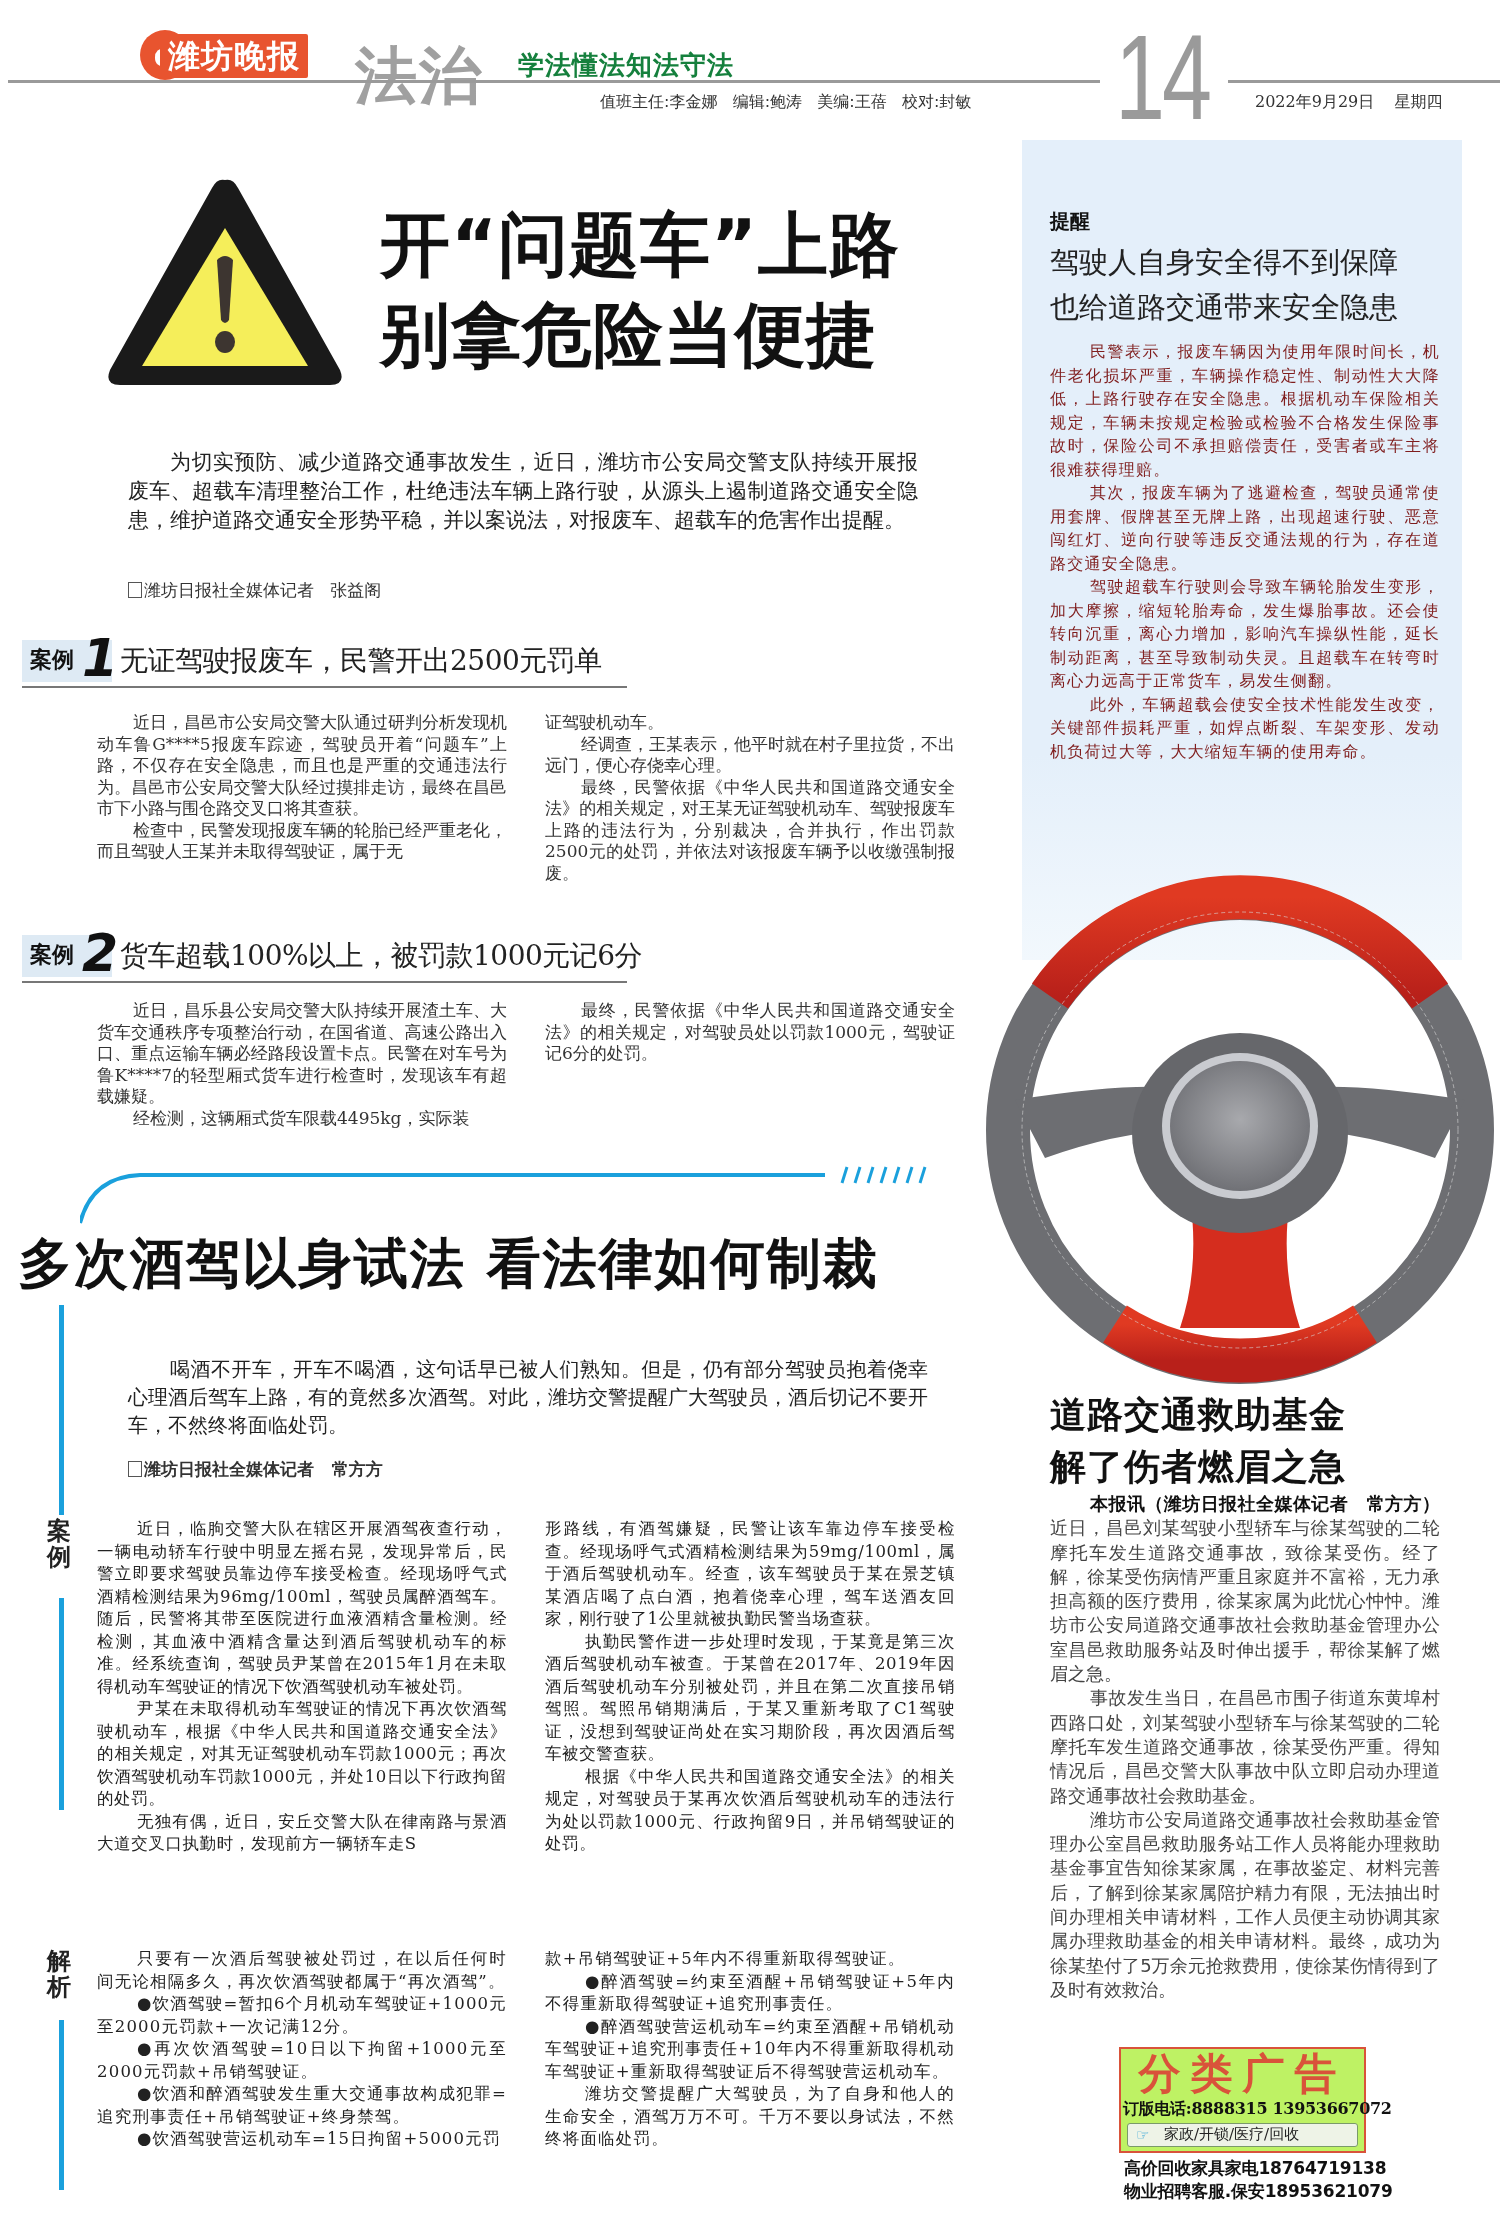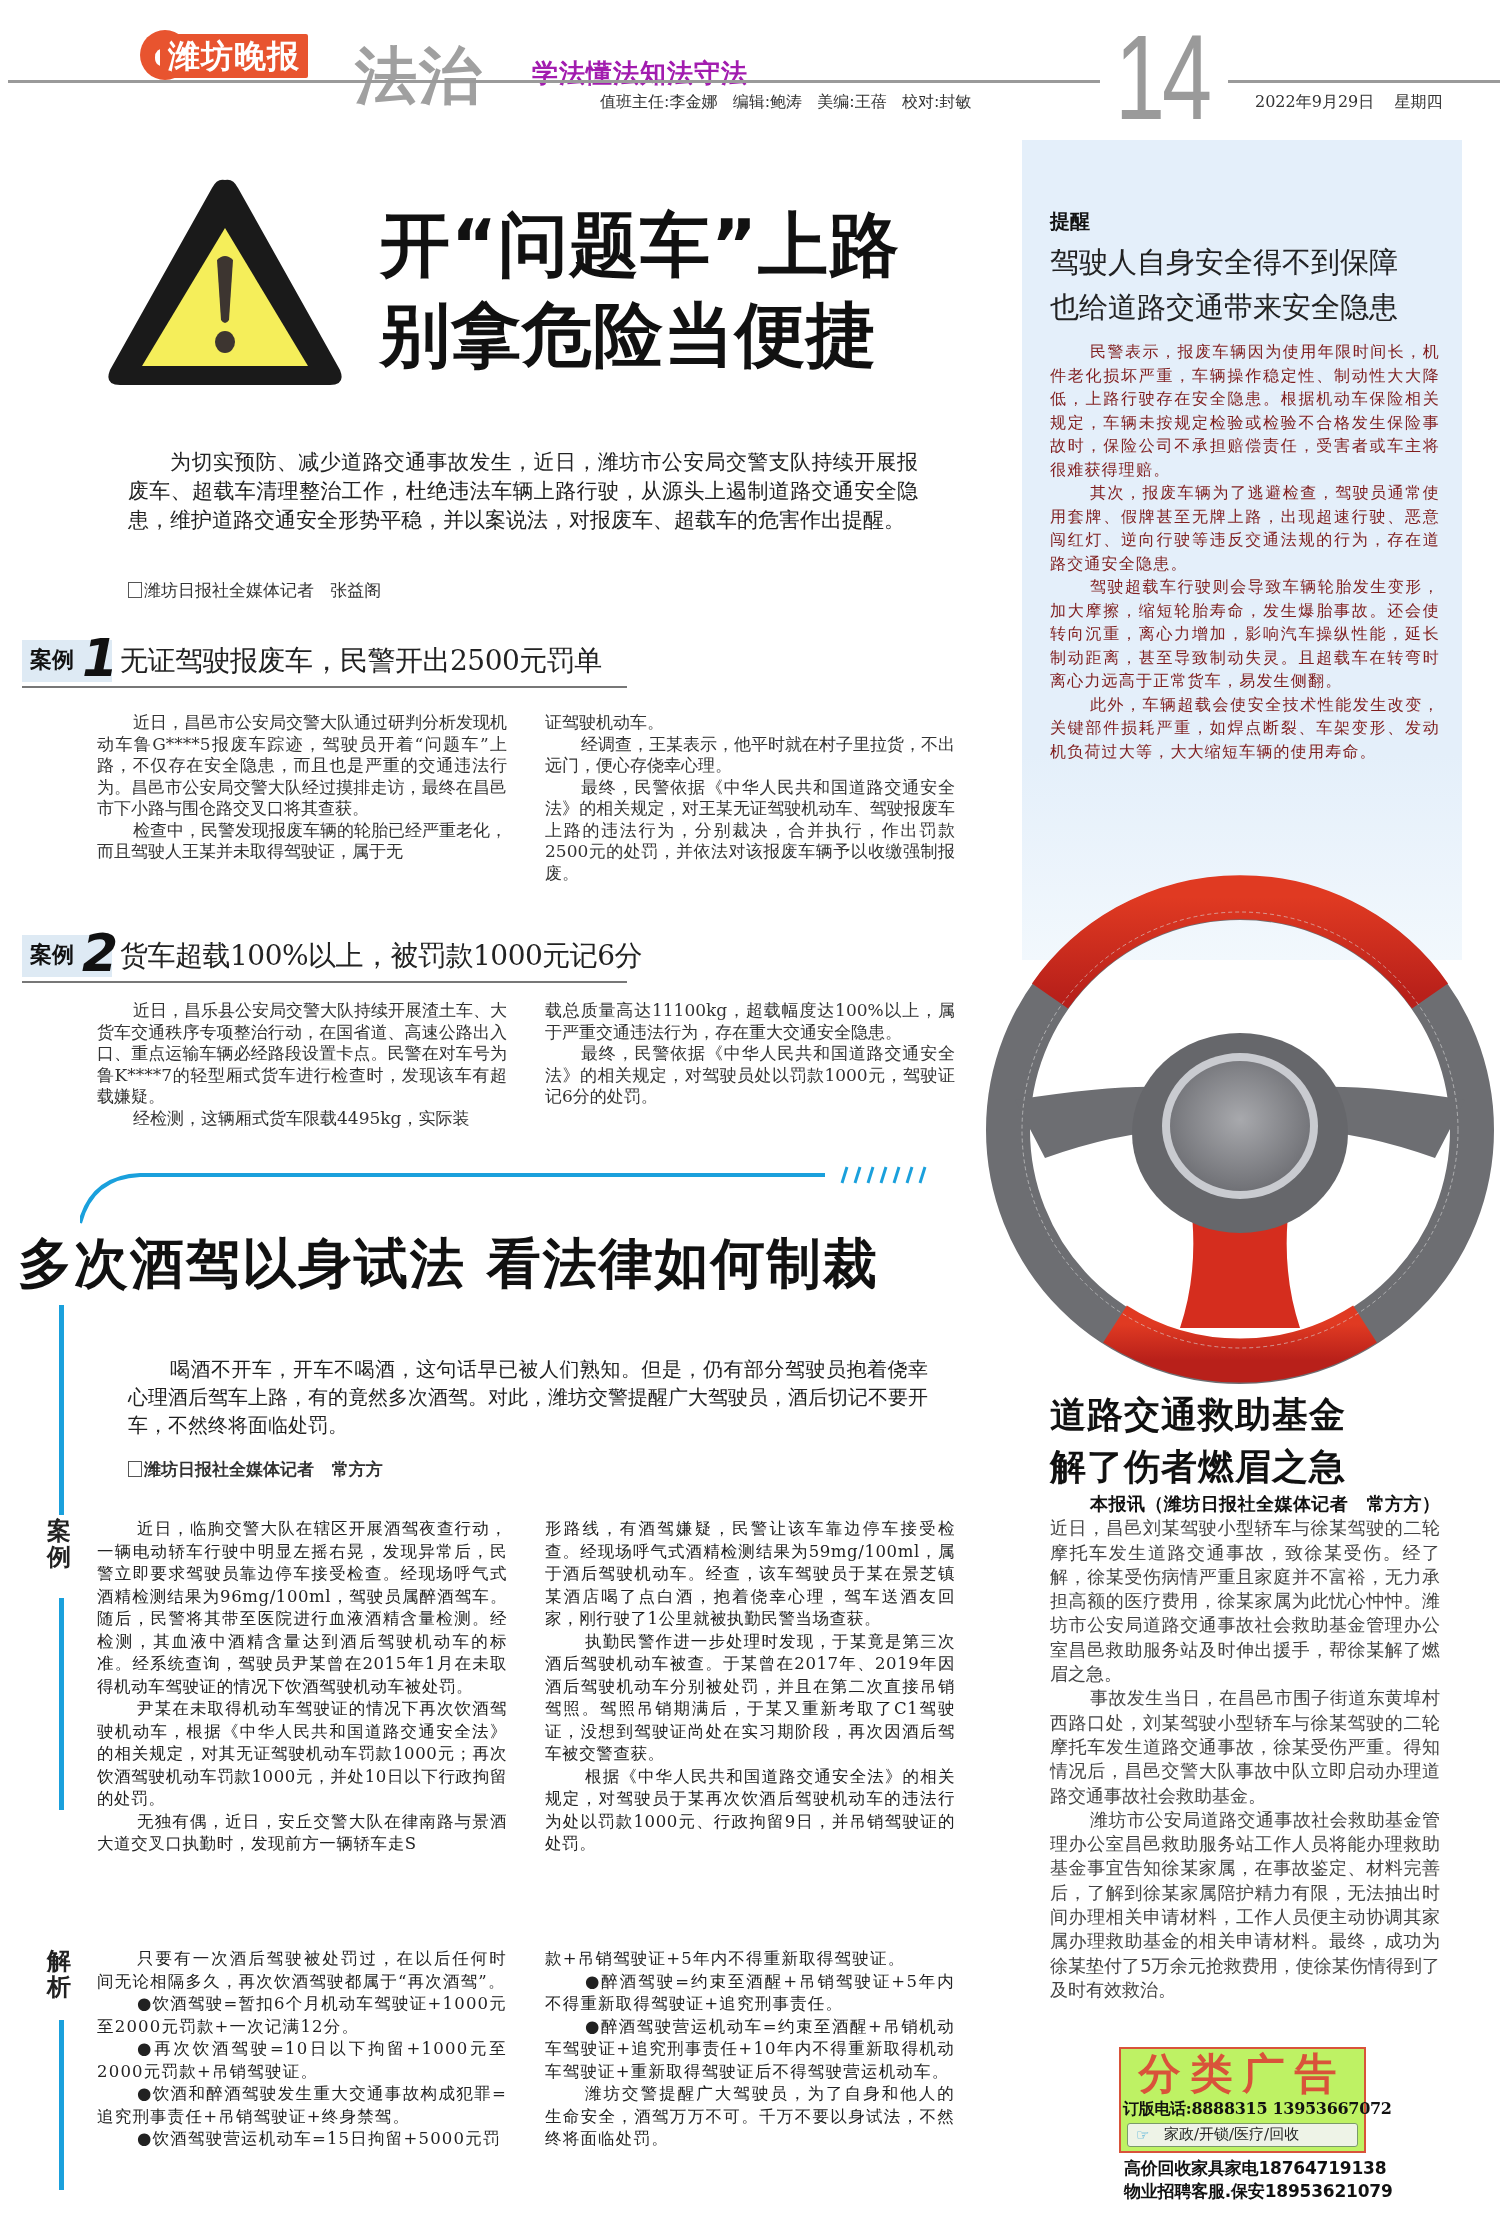--- a/index.html
+++ b/index.html
@@ -3,21 +3,21 @@
 <meta charset="utf-8">
 <style>
   * { box-sizing: border-box; margin: 0; padding: 0; }
   body { width: 1500px; height: 2215px; background: #ffffff; font-family: "DejaVu Sans", sans-serif; color: #222; position: relative; overflow: hidden; }
   .abs { position: absolute; }
 
   
   .logo-circle { left: 140px; top: 30px; width: 50px; height: 50px; border-radius: 50%; background: #e8542f; color: #fff; font: bold 34px "DejaVu Sans", sans-serif; text-align: center; line-height: 50px; }
   .logo-box { left: 160px; top: 34px; height: 44px; padding: 0 8px; background: #e8542f; color: #fff; font: bold 32px "DejaVu Sans", sans-serif; line-height: 44px; letter-spacing: 1px; border-radius: 2px; }
   .section-title { left: 355px; top: 14px; font: bold 62px "DejaVu Sans", sans-serif; color: #a0a0a0; letter-spacing: 2px; line-height: 70px; margin-top: 27px; }
-  .slogan { left: 532px; top: 48px; font: bold 26px "DejaVu Sans", sans-serif; color: #a21caf; letter-spacing: 1px; margin-top: 8px; }
+  .slogan { left: 518px; top: 48px; font: bold 26px "DejaVu Sans", sans-serif; color: #15803d; letter-spacing: 1px; }
   .rule-left { left: 8px; top: 80px; width: 1092px; height: 3px; background: #9a9a9a; }
   .rule-right { left: 1228px; top: 80px; width: 272px; height: 3px; background: #9a9a9a; }
   .page-num { left: 1115px; top: 22px; font: 120px "Liberation Sans Narrow", "Liberation Sans", sans-serif; color: #9a9a9a; line-height: 110px; transform: scaleX(0.75); transform-origin: left top; letter-spacing: -4px; }
   .staff { left: 600px; top: 92px; font: 16px "DejaVu Sans", sans-serif; color: #333; letter-spacing: 0; white-space: pre; }
   .dateline { left: 1255px; top: 92px; font: 16px "DejaVu Serif", serif; color: #333; white-space: pre; }
 
   
   .warn-tri { left: 100px; top: 170px; width: 250px; height: 225px; }
   .headline1 { left: 380px; top: 200px; font: bold 70px "DejaVu Sans", sans-serif; color: #111; line-height: 90px; letter-spacing: 1px; }
   .intro { left: 128px; top: 448px; width: 790px; font: 21px "DejaVu Sans", sans-serif; line-height: 29px; color: #222; text-indent: 42px; text-align: justify; }
@@ -116,21 +116,20 @@
   <div class="case-badge"></div>
   <span class="case-badge-label">案例</span>
   <span class="case-num">2</span>
   <span class="case-title">货车超载100%以上，被罚款1000元记6分</span>
 </div>
 <div class="abs col-text" style="left:97px; top:1000px; width:410px;">
   <p>近日，昌乐县公安局交警大队持续开展渣土车、大货车交通秩序专项整治行动，在国省道、高速公路出入口、重点运输车辆必经路段设置卡点。民警在对车号为鲁K****7的轻型厢式货车进行检查时，发现该车有超载嫌疑。</p>
   <p>经检测，这辆厢式货车限载4495kg，实际装</p>
 </div>
 <div class="abs col-text" style="left:545px; top:1000px; width:410px;">
-  <p class="noindent">载总质量高达11100kg，超载幅度达100%以上，属于严重交通违法行为，存在重大交通安全隐患。</p>
   <p>最终，民警依据《中华人民共和国道路交通安全法》的相关规定，对驾驶员处以罚款1000元，驾驶证记6分的处罚。</p>
 </div>
 
 <svg class="abs swoosh" viewBox="0 0 860 60">
   <path d="M0 58 Q12 12 60 10 L745 10" stroke="#1aa0dc" stroke-width="4" fill="none"></path>
   <g stroke="#1aa0dc" stroke-width="3">
     <line x1="762" y1="18" x2="767" y2="2"></line>
       <line x1="775" y1="18" x2="780" y2="2"></line>
     <line x1="788" y1="18" x2="793" y2="2"></line>
       <line x1="801" y1="18" x2="806" y2="2"></line>

